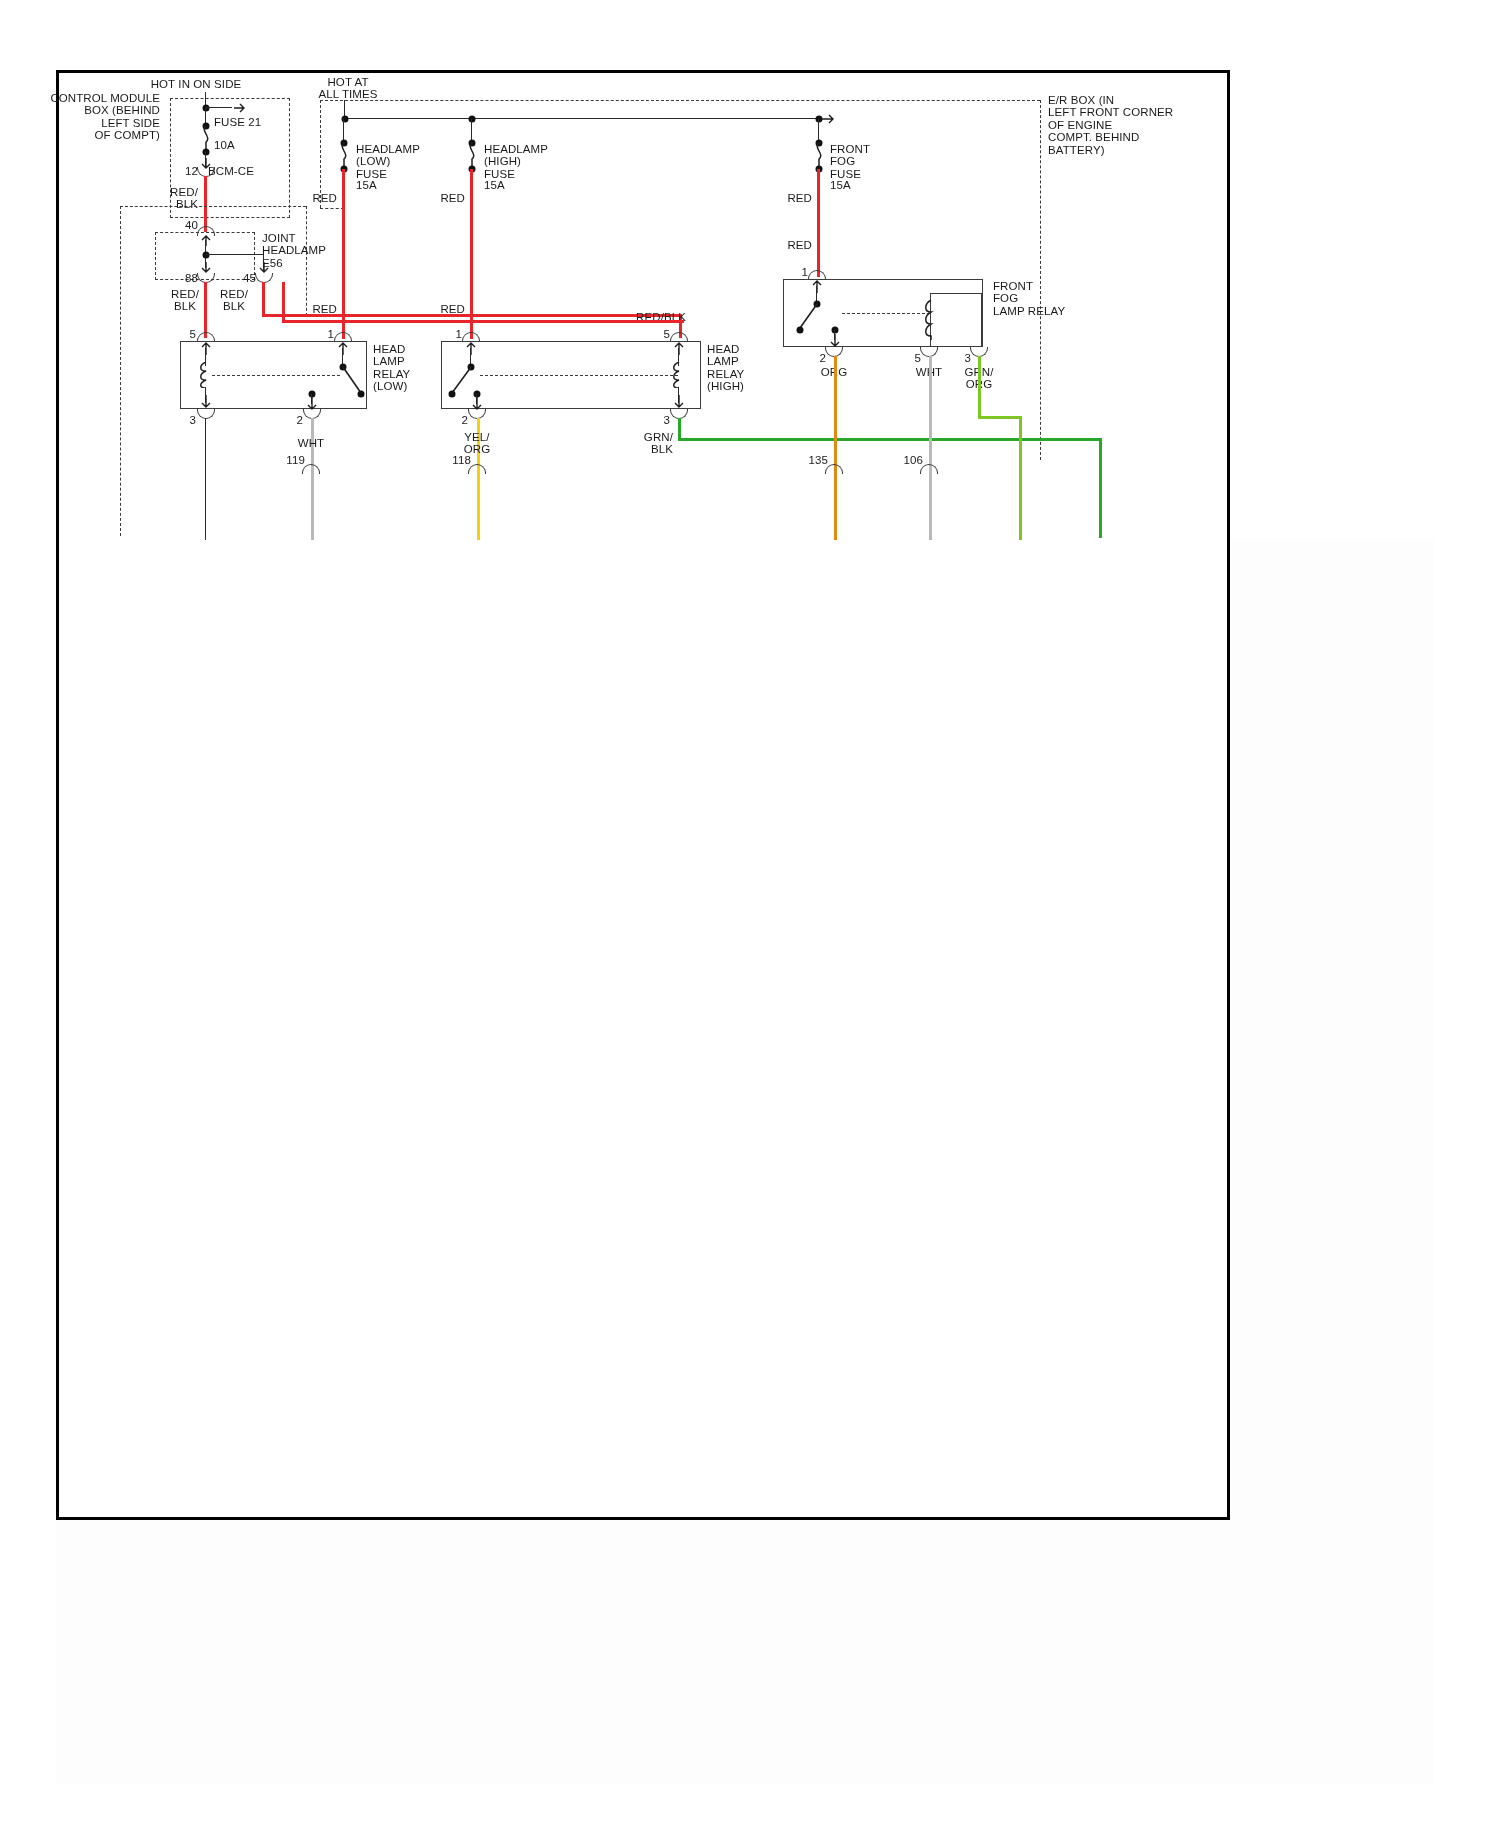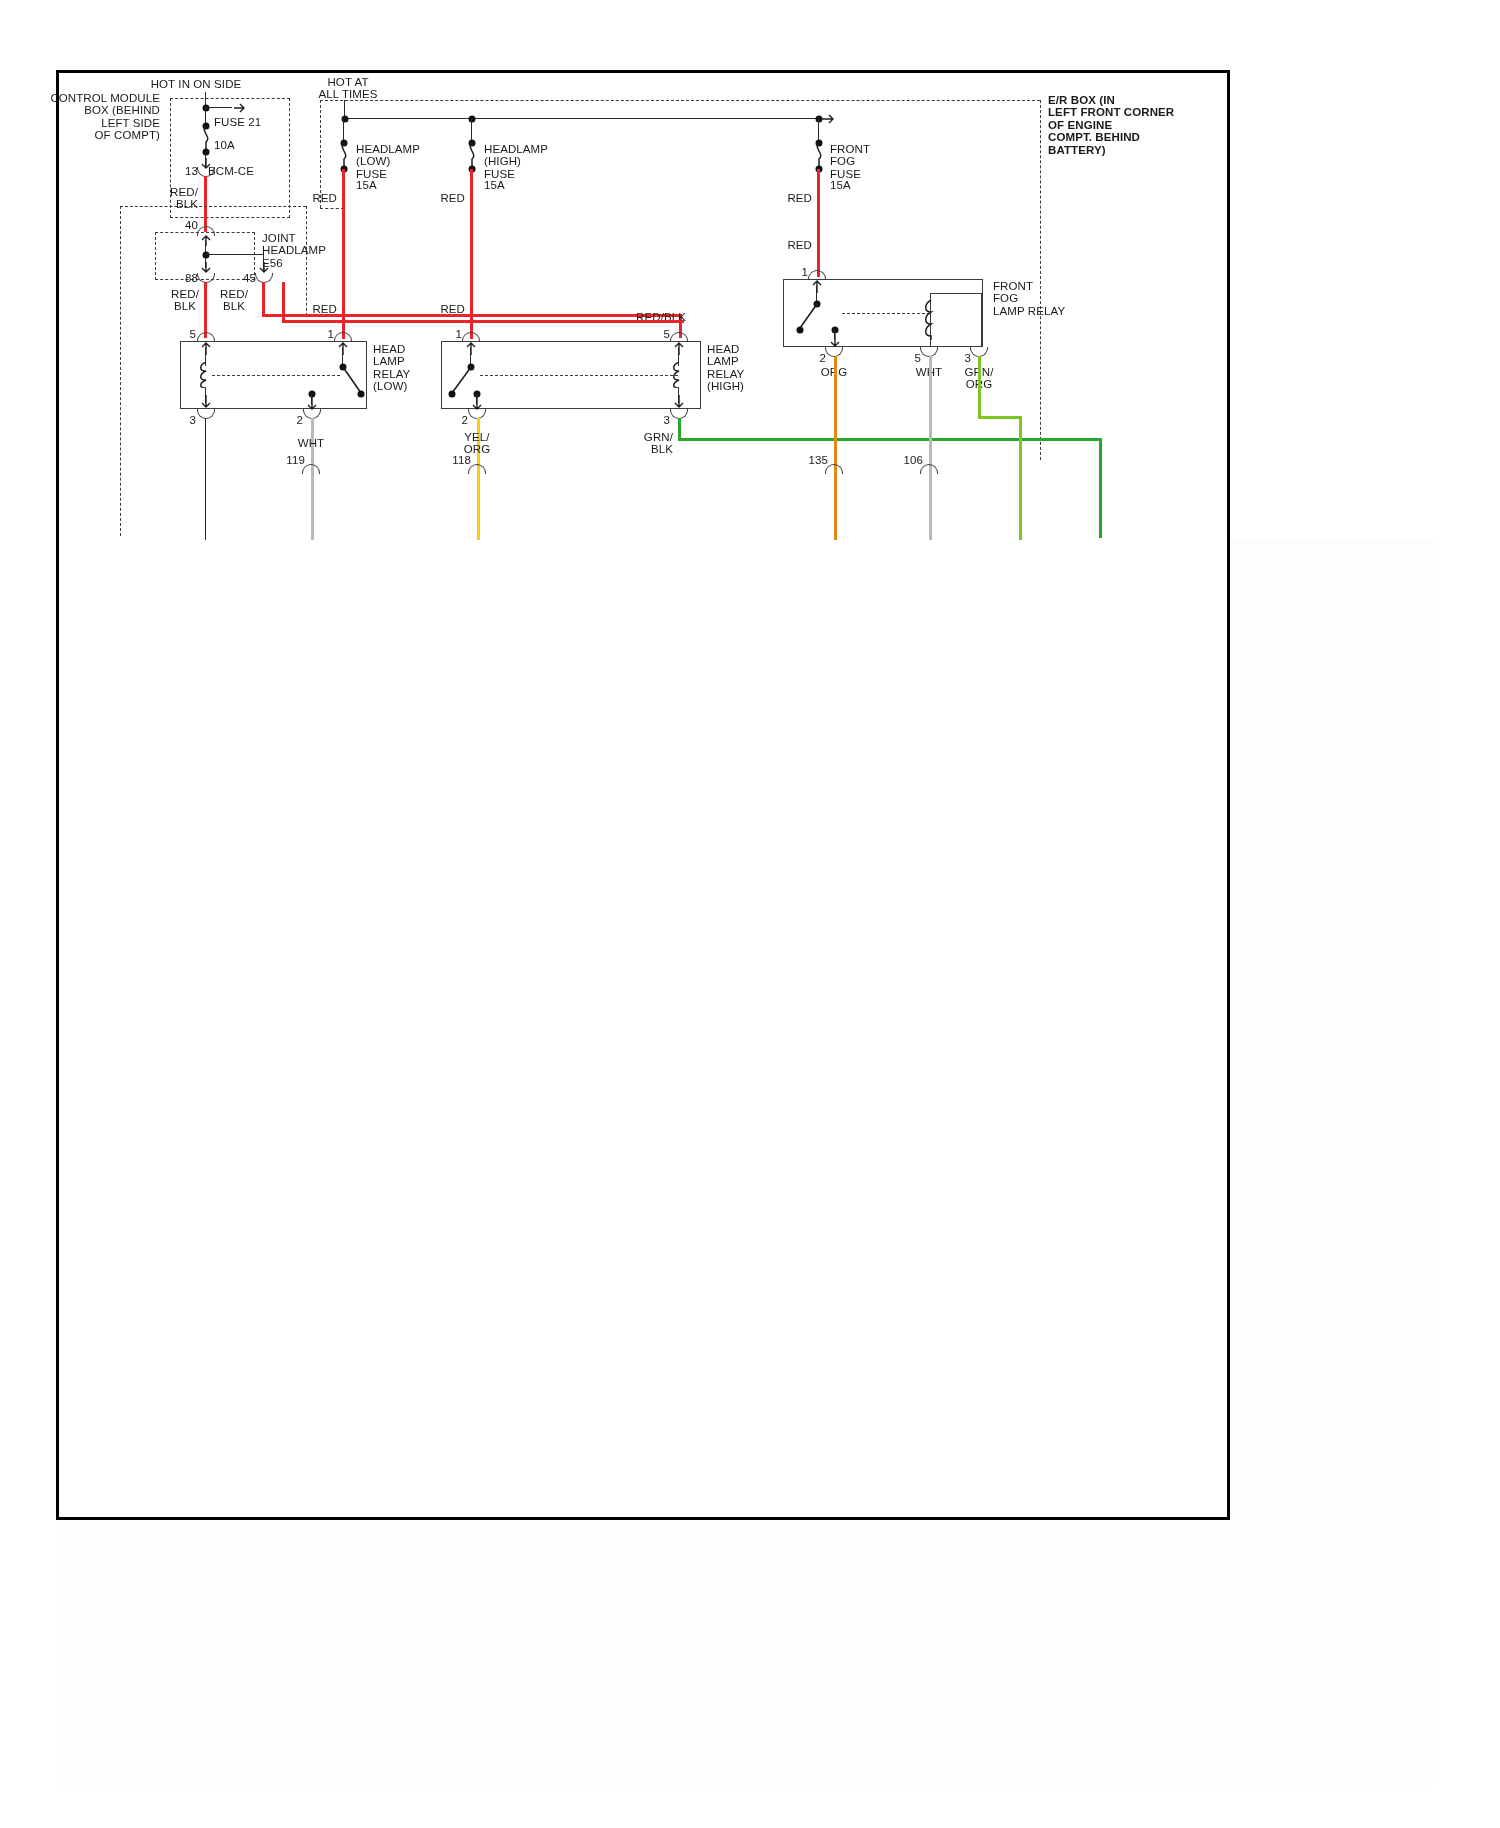--- a/index.html
+++ b/index.html
@@ -170,21 +170,21 @@
       <path d="M7 0 C1 5 13 11 7 16 L7 24" stroke="#1f1f1f" stroke-width="1.5" fill="none"></path>
     </svg>
   <div class="dot" style="left:206px;top:152px;"></div>
   <div class="t" style="left:214px;top:116px;">FUSE 21</div>
   <div class="t" style="left:214px;top:139px;">10A</div>
   <div class="thin tv" style="left:205px;top:152px;height:16px;"></div>
   <svg class="arw" style="left:206px;top:158px;width:10px;height:12px;" viewBox="0 0 10 12">
       <path d="M5 0 L5 10 M1 6 L5 10 L9 6" stroke="#1f1f1f" stroke-width="1.4" fill="none"></path>
     </svg>
   <div class="cup" style="left:206px;top:167px;"></div>
-  <div class="t r" style="left:198px;top:165px;">13</div>
+  <div class="t r" style="left:198px;top:165px;">12</div>
   <div class="t" style="left:208px;top:165px;">BCM-CE</div>
 
   <div class="w wv red" style="left:204px;top:176px;height:56px;"></div>
   <div class="t r" style="left:198px;top:186px;">RED/
 BLK</div>
 
   <div class="dasht" style="left:120px;top:206px;width:186px;"></div>
   <div class="dashl" style="left:120px;top:206px;height:330px;"></div>
   <div class="dashr" style="left:306px;top:206px;height:110px;"></div>
 
@@ -222,21 +222,21 @@
 BLK</div>
   <div class="t r" style="left:686px;top:311px;">RED/BLK</div>
 
   <div class="t c" style="left:348px;top:76px;text-align:center;">HOT AT
 ALL TIMES</div>
 
   <div class="dasht" style="left:320px;top:100px;width:720px;"></div>
   <div class="dashl" style="left:320px;top:100px;height:108px;"></div>
   <div class="dashb" style="left:320px;top:208px;width:24px;"></div>
   <div class="dashr" style="left:1040px;top:100px;height:360px;"></div>
-  <div class="t" style="left:1048px;top:94px;font-weight:bold;">E/R BOX (IN
+  <div class="t" style="left:1048px;top:94px;">E/R BOX (IN
 LEFT FRONT CORNER
 OF ENGINE
 COMPT. BEHIND
 BATTERY)</div>
 
   <div class="thin tv" style="left:344px;top:100px;height:20px;"></div>
   <div class="thin th" style="left:344px;top:118px;width:476px;"></div>
   <div class="dot" style="left:345px;top:119px;"></div>
   <div class="dot" style="left:472px;top:119px;"></div>
   <div class="dot" style="left:819px;top:119px;"></div>

